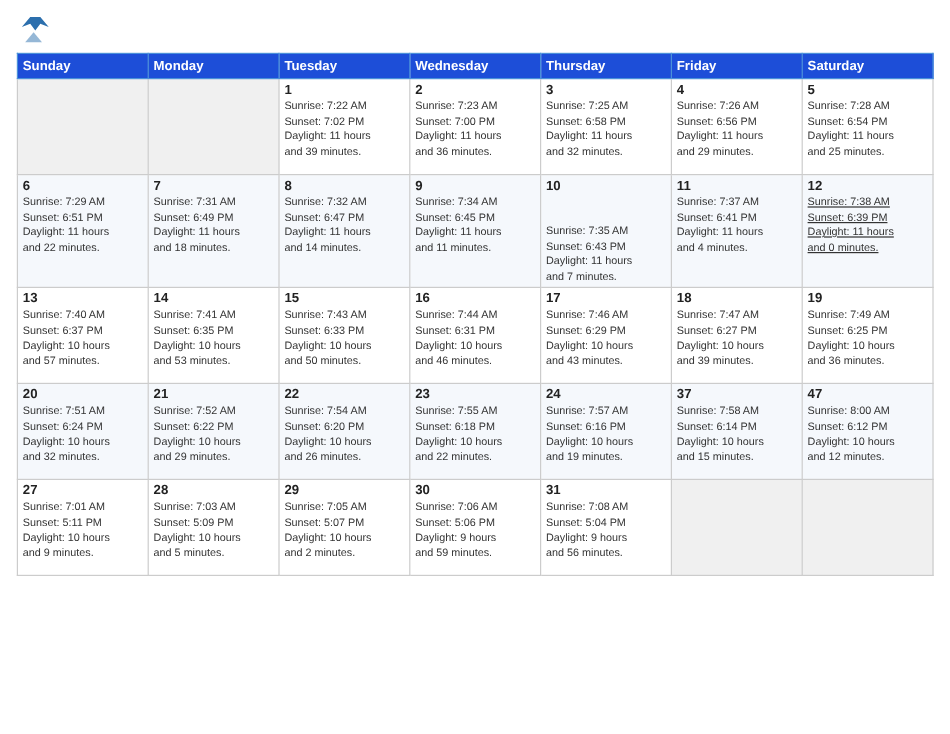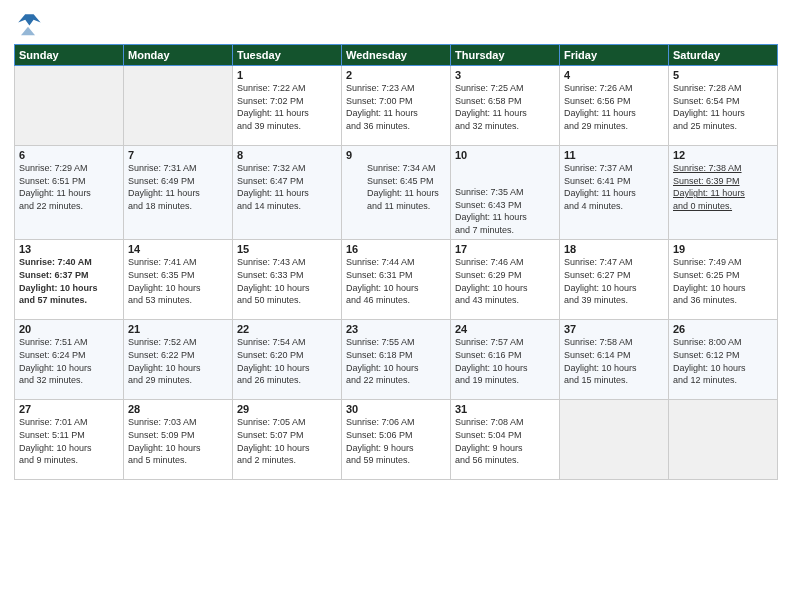--- a/index.html
+++ b/index.html
@@ -48,21 +48,21 @@
     .subtitle {
       font-size: 13px;
       color: #555;
     }
     .calendar-table {
       width: 100%;
       border-collapse: collapse;
       table-layout: fixed;
     }
     .calendar-table th {
-      background: #14532d;
+      background: #1d4ed8;
       color: #fff;
       font-size: 11px;
       font-weight: bold;
       padding: 4px 4px;
       text-align: left;
       border: 1px solid #4a90d9;
     }
     .calendar-table td {
       border: 1px solid #ccc;
       vertical-align: top;
@@ -181,21 +181,21 @@
           </td>
           <td>
             <span class="day-number">8</span>
             <div class="day-info" style="white-space: pre-line;">Sunrise: 7:32 AM
 Sunset: 6:47 PM
 Daylight: 11 hours
 and 14 minutes.</div>
           </td>
           <td>
             <span class="day-number">9</span>
-            <div class="day-info" style="white-space: pre-line; margin-left: 21px;">Sunrise: 7:34 AM
+            <div class="day-info" style="white-space: pre-line;">Sunrise: 7:34 AM
 Sunset: 6:45 PM
 Daylight: 11 hours
 and 11 minutes.</div>
           </td>
           <td>
             <span class="day-number">10</span>
             <div class="day-info" style="white-space: pre-line; margin-top: 25px;">Sunrise: 7:35 AM
 Sunset: 6:43 PM
 Daylight: 11 hours
 and 7 minutes.</div>
@@ -211,21 +211,21 @@
             <span class="day-number">12</span>
             <div class="day-info" style="white-space: pre-line; text-decoration: underline;">Sunrise: 7:38 AM
 Sunset: 6:39 PM
 Daylight: 11 hours
 and 0 minutes.</div>
           </td>
         </tr>
         <tr>
           <td>
             <span class="day-number">13</span>
-            <div class="day-info" style="white-space: pre-line; font-weight: bold;">Sunrise: 7:40 AM
+            <div class="day-info" style="white-space: pre-line;">Sunrise: 7:40 AM
 Sunset: 6:37 PM
 Daylight: 10 hours
 and 57 minutes.</div>
           </td>
           <td>
             <span class="day-number">14</span>
             <div class="day-info" style="white-space: pre-line;">Sunrise: 7:41 AM
 Sunset: 6:35 PM
 Daylight: 10 hours
 and 53 minutes.</div>
@@ -303,21 +303,21 @@
 and 19 minutes.</div>
           </td>
           <td>
             <span class="day-number">37</span>
             <div class="day-info" style="white-space: pre-line;">Sunrise: 7:58 AM
 Sunset: 6:14 PM
 Daylight: 10 hours
 and 15 minutes.</div>
           </td>
           <td>
-            <span class="day-number">26</span>
+            <span class="day-number">47</span>
             <div class="day-info" style="white-space: pre-line;">Sunrise: 8:00 AM
 Sunset: 6:12 PM
 Daylight: 10 hours
 and 12 minutes.</div>
           </td>
         </tr>
         <tr>
           <td>
             <span class="day-number">27</span>
             <div class="day-info" style="white-space: pre-line;">Sunrise: 7:01 AM

